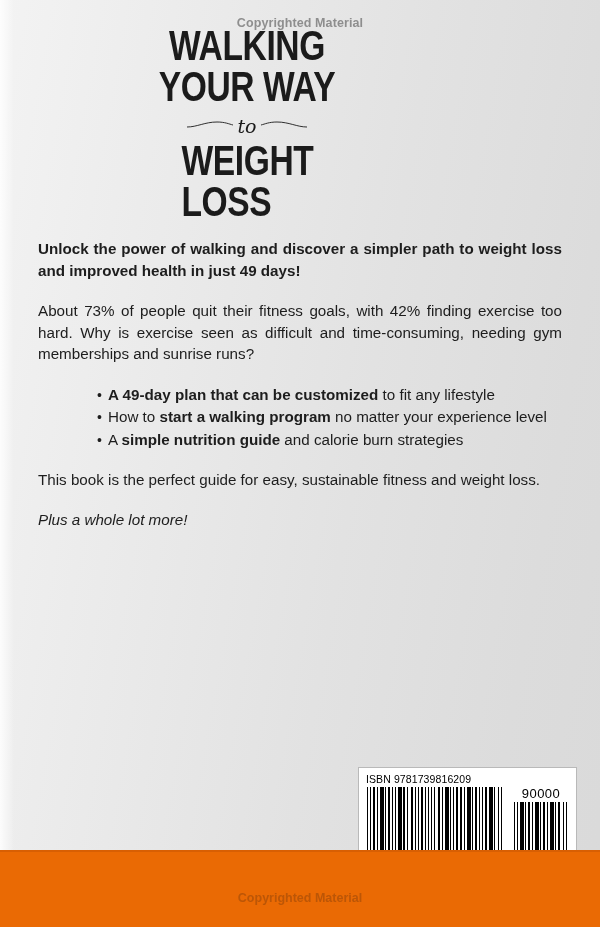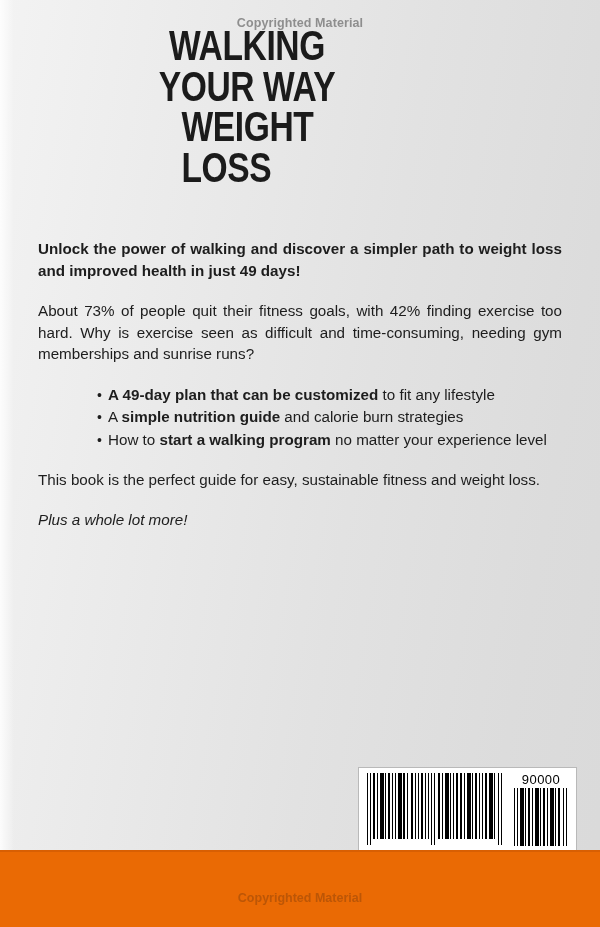--- a/index.html
+++ b/index.html
@@ -241,50 +241,60 @@
 
   <div class="edge-left"></div>
   <div class="edge-right"></div>
 
   <div class="watermark-top">Copyrighted Material</div>
 
   <div class="title-block">
     <div class="title-line title-walking">WALKING</div>
     <div class="title-line title-yourway">YOUR WAY</div>
 
+    <div class="script-row">
+      <svg class="flourish" viewBox="0 0 46 12">
+        <path d="M0 8 C 10 8, 18 3, 30 3 C 38 3, 42 5, 46 6" fill="none" stroke="#1b1b1b" stroke-width="0.9"></path>
+      </svg>
+      <span class="script-to">to</span>
+      <svg class="flourish" viewBox="0 0 46 12">
+        <path d="M46 8 C 36 8, 28 3, 16 3 C 8 3, 4 5, 0 6" fill="none" stroke="#1b1b1b" stroke-width="0.9"></path>
+      </svg>
+    </div>
 
     <div class="title-weight-wrap">
       <div class="title-stack">
         <div class="title-line title-weight">WEIGHT</div>
         <div class="title-line title-loss">LOSS</div>
       </div>
     </div>
   </div>
 
   <div class="body-copy">
 
     <p class="para bold">Unlock the power of walking and discover a simpler path to weight loss and improved health in just 49 days!</p>
 
     <p class="para">About 73% of people quit their fitness goals, with 42% finding exercise too hard. Why is exercise seen as difficult and time-consuming, needing gym memberships and sunrise runs?</p>
 
 
 
 
     <ul class="list">
       <li><span class="bullet">•</span><b>A 49-day plan that can be customized</b><span> to fit any lifestyle</span></li>
+      <li><span class="bullet">•</span><span>How to </span><b>start a walking program</b><span> no matter your experience level</span></li>
       <li><span class="bullet">•</span><span>A </span><b>simple nutrition guide</b><span> and calorie burn strategies</span></li>
-      <li><span class="bullet">•</span><span>How to </span><b>start a walking program</b><span> no matter your experience level</span></li>
     </ul>
 
     <p class="para noj">This book is the perfect guide for easy, sustainable fitness and weight loss.</p>
 
     <p class="para italic noj">Plus a whole lot more!</p>
   </div>
 
   <div class="barcode-box">
+    <div class="isbn-text">ISBN 9781739816209</div>
 
     <div class="bars-row">
       <div class="bars-main">
         <svg class="bars" width="138" height="72" viewBox="0 0 138 72" shape-rendering="crispEdges">
           <rect x="0" y="0" width="138" height="72" fill="#ffffff"></rect>
           <g fill="#000000">
             <rect x="1" y="0" width="1.2" height="72"></rect>
             <rect x="4" y="0" width="1.2" height="72"></rect>
             <rect x="7" y="0" width="2.4" height="66"></rect>
             <rect x="11" y="0" width="1.2" height="66"></rect>

